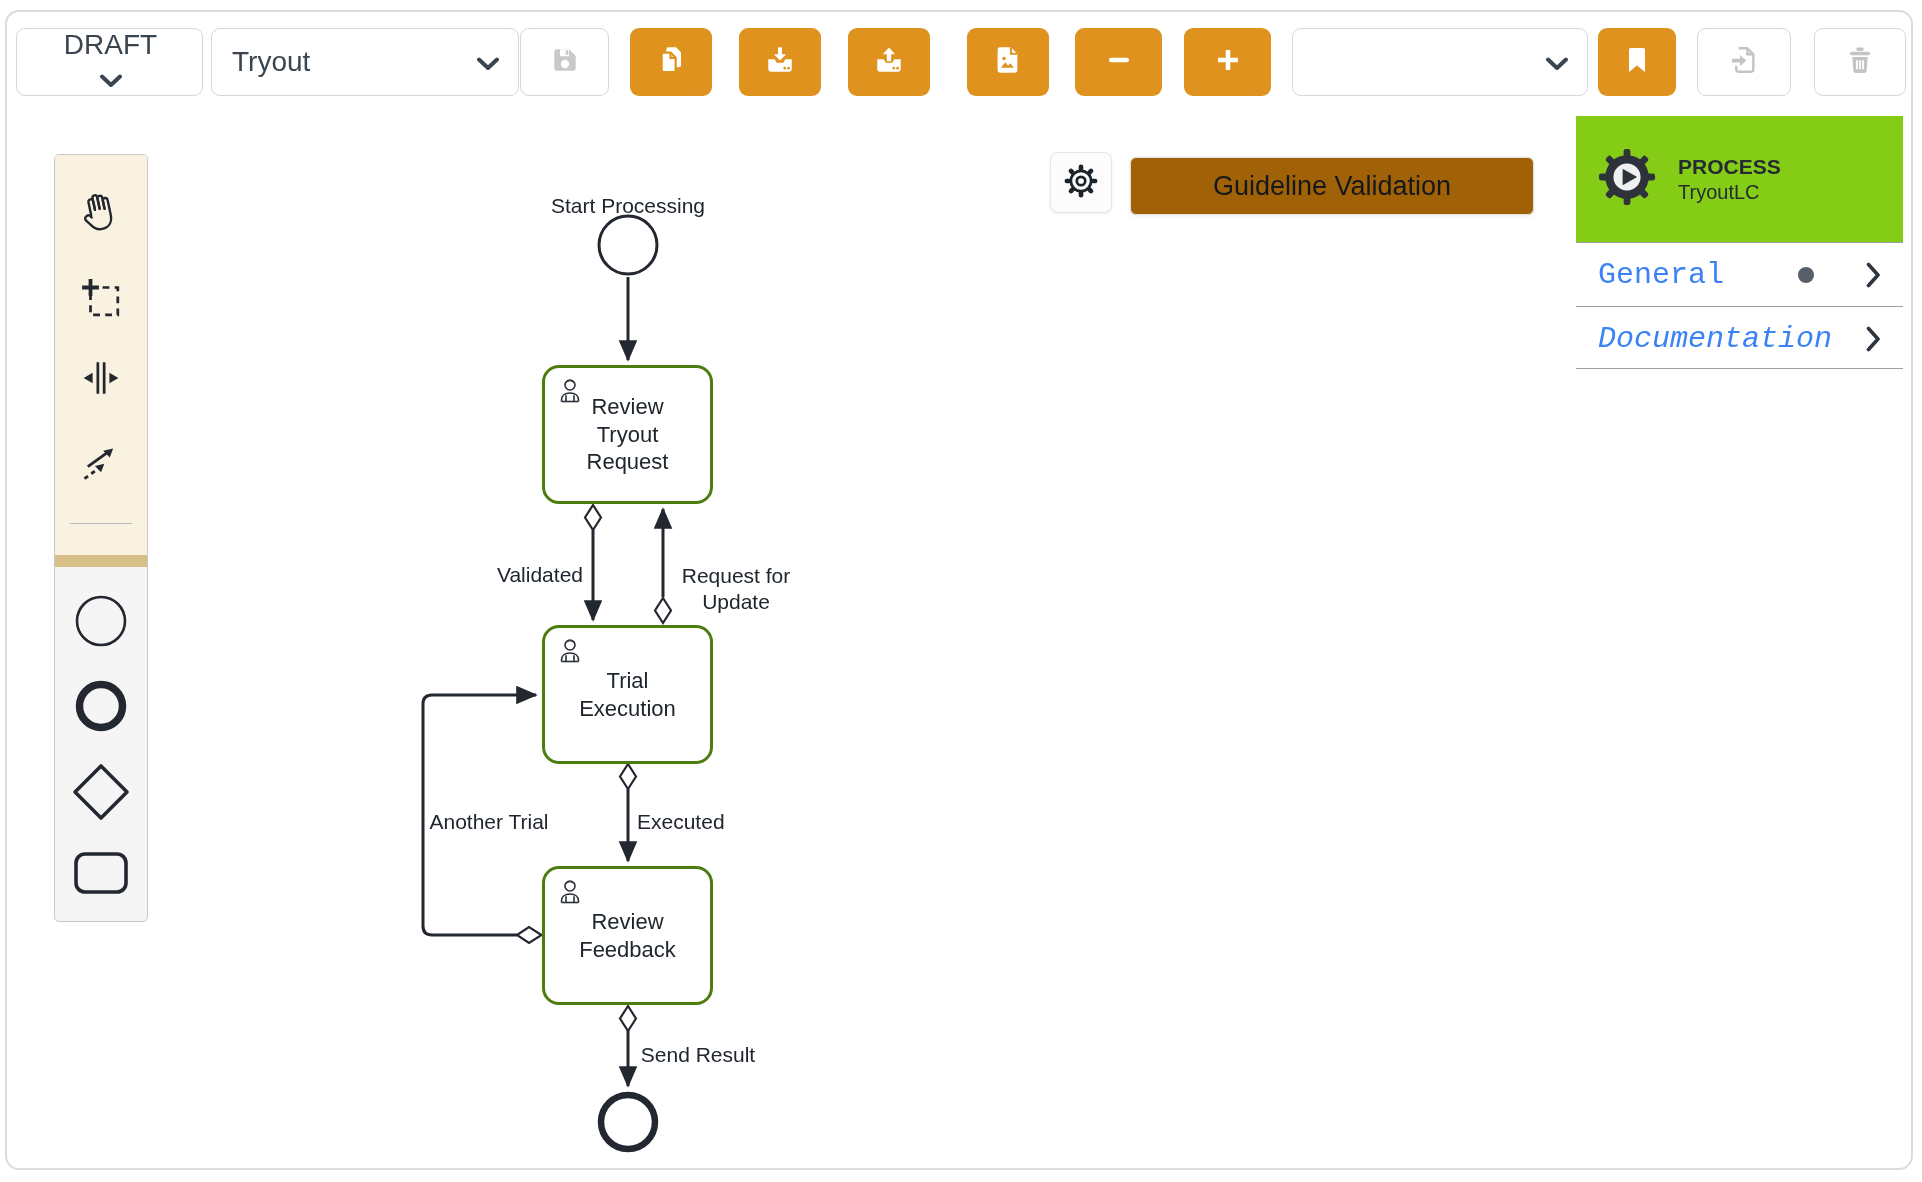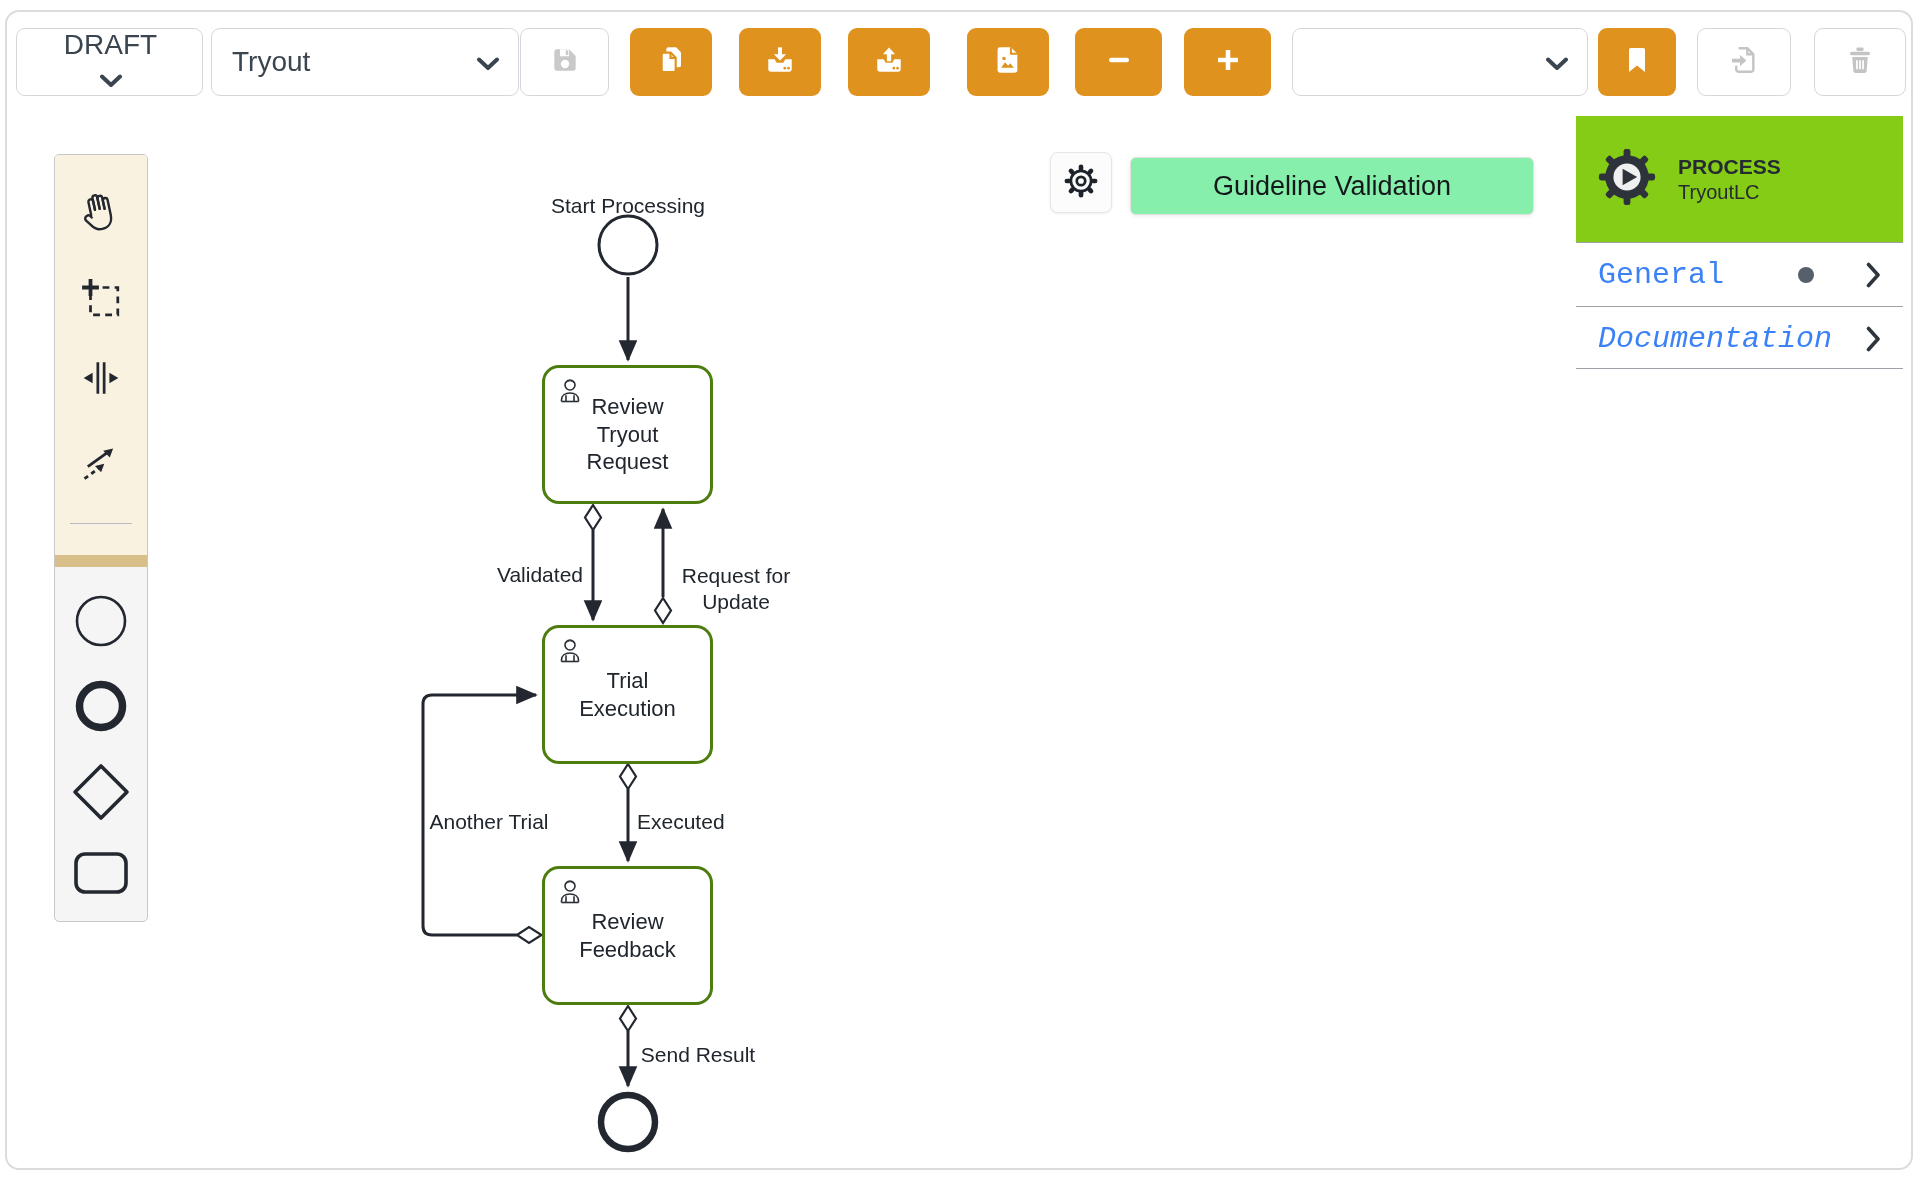--- a/index.html
+++ b/index.html
@@ -23,21 +23,21 @@
   #btn-minus{left:1075px;width:87px;}
   #btn-plus{left:1184px;width:87px;}
   #sel-version{left:1292px;width:296px;}
   #btn-bookmark{left:1598px;width:78px;}
   #btn-file{left:1697px;width:94px;}
   #btn-trash{left:1814px;width:92px;}
   
   #btn-gear{left:1050px;top:152px;width:62px;height:61px;border-radius:8px;background:#fcfcfc;
     border:1.5px solid #e6e6e6;box-shadow:0 1px 3px rgba(0,0,0,.07);cursor:pointer;
     display:flex;align-items:center;justify-content:center;z-index:5;}
-  #btn-guideline{left:1130px;top:157px;width:404px;height:58px;border-radius:6px;background:#86efac;
+  #btn-guideline{left:1130px;top:157px;width:404px;height:58px;border-radius:6px;background:#a16207;
     border:1.5px solid #e2e2e2;box-shadow:0 1px 4px rgba(0,0,0,.08);cursor:pointer;
     display:flex;align-items:center;justify-content:center;font-size:27px;color:#15181b;z-index:5;}
   
   .palette{left:54px;top:154px;width:94px;height:768px;border:1.5px solid #c8c8c8;border-radius:5px;
     overflow:hidden;display:flex;flex-direction:column;z-index:4;background:#f5f5f6;}
   .pal-tools{height:400px;background:#faf2e1;display:flex;flex-direction:column;align-items:center;
     justify-content:space-around;padding:16px 0 4px 0;box-sizing:border-box;}
   .pal-divider{width:62px;height:0;border-top:1.5px solid #b6bcc2;margin:2px auto 8px auto;}
   .pal-band{height:12px;background:#d8bf89;flex:none;}
   .pal-shapes{flex:1;display:flex;flex-direction:column;align-items:center;justify-content:space-around;padding:12px 0;}

